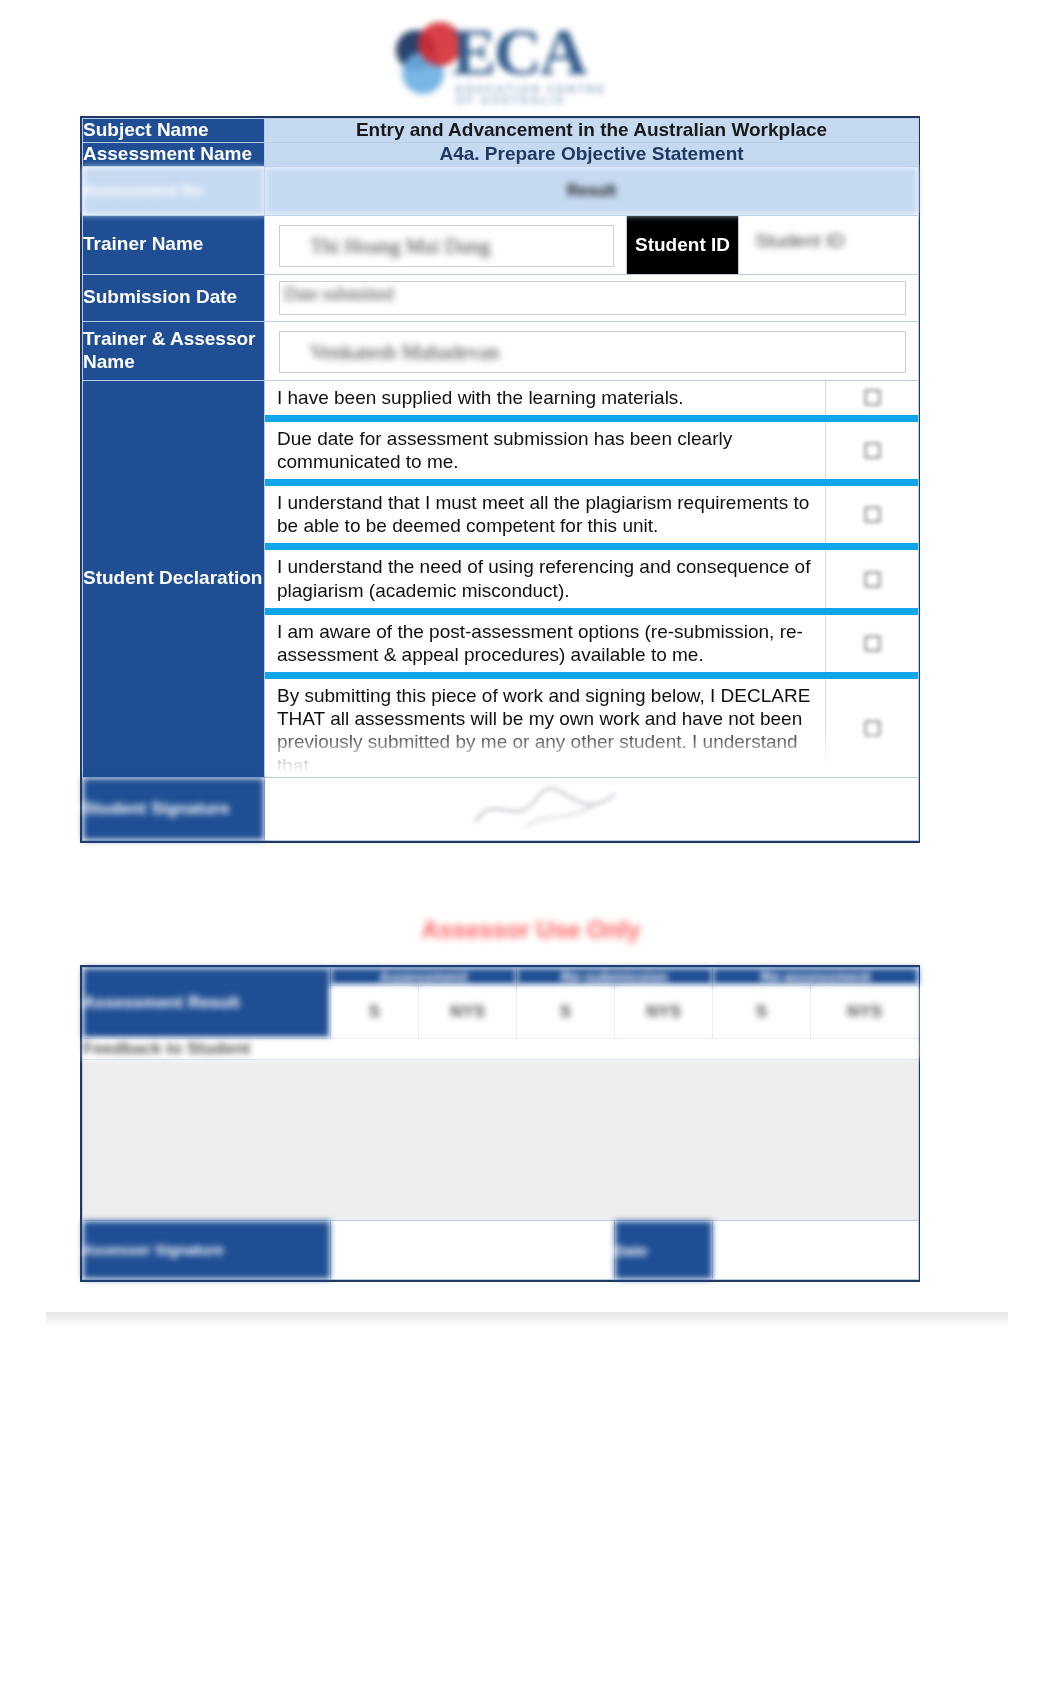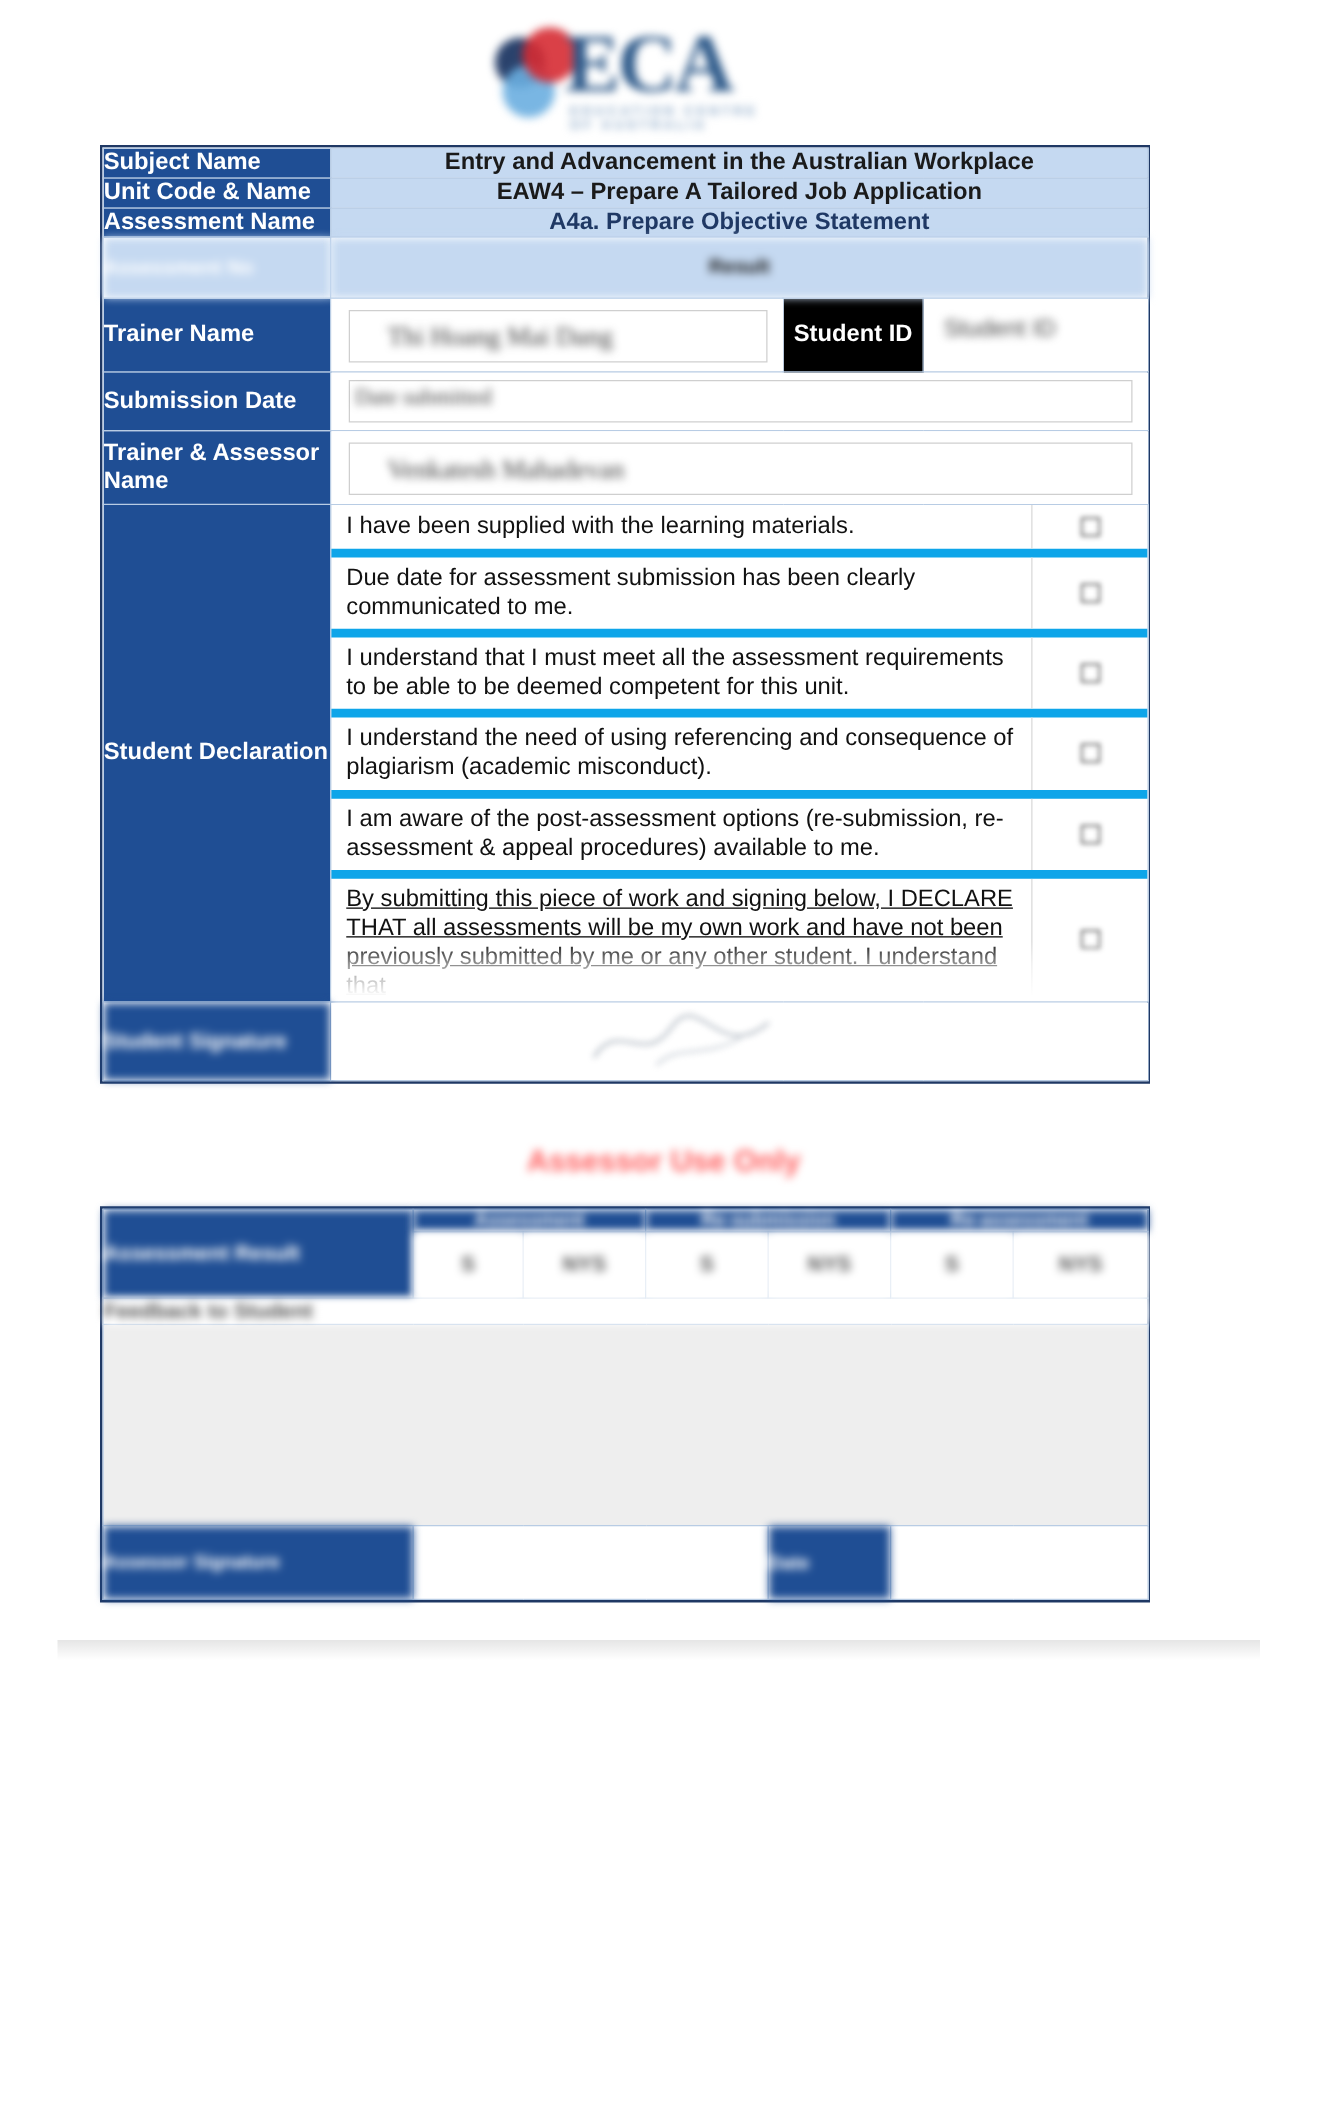--- a/index.html
+++ b/index.html
@@ -81,21 +81,21 @@
     filter:blur(3.4px);
   }
 
   .decl-cell{
     background:#ffffff;padding:0;
   }
   .decl-list{display:block;}
   .decl-row{
     display:flex;align-items:stretch;border-bottom:7px solid #0ea5e9;
   }
-  .decl-row:last-child{border-bottom:none;text-decoration:underline;}
+  .decl-row:last-child{border-bottom:none;}
   .decl-txt{
     flex:1;padding:5px 10px 6px 12px;font-size:19px;line-height:1.22;color:#111;
     font-family:"Liberation Sans",sans-serif;
   }
   .decl-box{
     width:92px;border-left:1px solid #d9d9d9;display:flex;
     align-items:center;justify-content:center;font-size:20px;color:#111;
   }
   .cbx{
     display:inline-block;width:13px;height:13px;border:1.6px solid #111;
@@ -188,24 +188,20 @@
         <col style="width:112px">
         <col style="width:180px">
       </colgroup>
       <tbody>
 
         <tr>
           <td class="lbl">Subject Name</td>
           <td class="val" colspan="3">Entry and Advancement in the Australian Workplace</td>
         </tr>
 
-        <tr>
-          <td class="lbl">Unit Code &amp; Name</td>
-          <td class="val" colspan="3">EAW4 – Prepare A Tailored Job Application</td>
-        </tr>
 
         <tr>
           <td class="lbl">Assessment Name</td>
           <td class="val val-blue" colspan="3">A4a. Prepare Objective Statement</td>
         </tr>
 
         <tr class="row-redact">
           <td class="lbl redact-lite" style="font-size:16px;padding-top:6px;padding-bottom:6px;">Assessment No</td>
           <td class="val redact-lite" colspan="3" style="font-size:16px;">Result</td>
         </tr>
@@ -254,21 +250,21 @@
               </div>
 
               <div class="decl-row">
                 <div class="decl-txt">Due date for assessment submission has been clearly communicated to me.</div>
                 <div class="decl-box">
                   <span class="cbx blur"></span>
                 </div>
               </div>
 
               <div class="decl-row">
-                <div class="decl-txt">I understand that I must meet all the assessment requirements to be able to be deemed competent for this unit.</div>
+                <div class="decl-txt">I understand that I must meet all the plagiarism requirements to be able to be deemed competent for this unit.</div>
                 <div class="decl-box">
                   <span class="cbx blur"></span>
                 </div>
               </div>
 
               <div class="decl-row">
                 <div class="decl-txt">I understand the need of using referencing and consequence of plagiarism (academic misconduct).</div>
                 <div class="decl-box">
                   <span class="cbx blur"></span>
                 </div>

